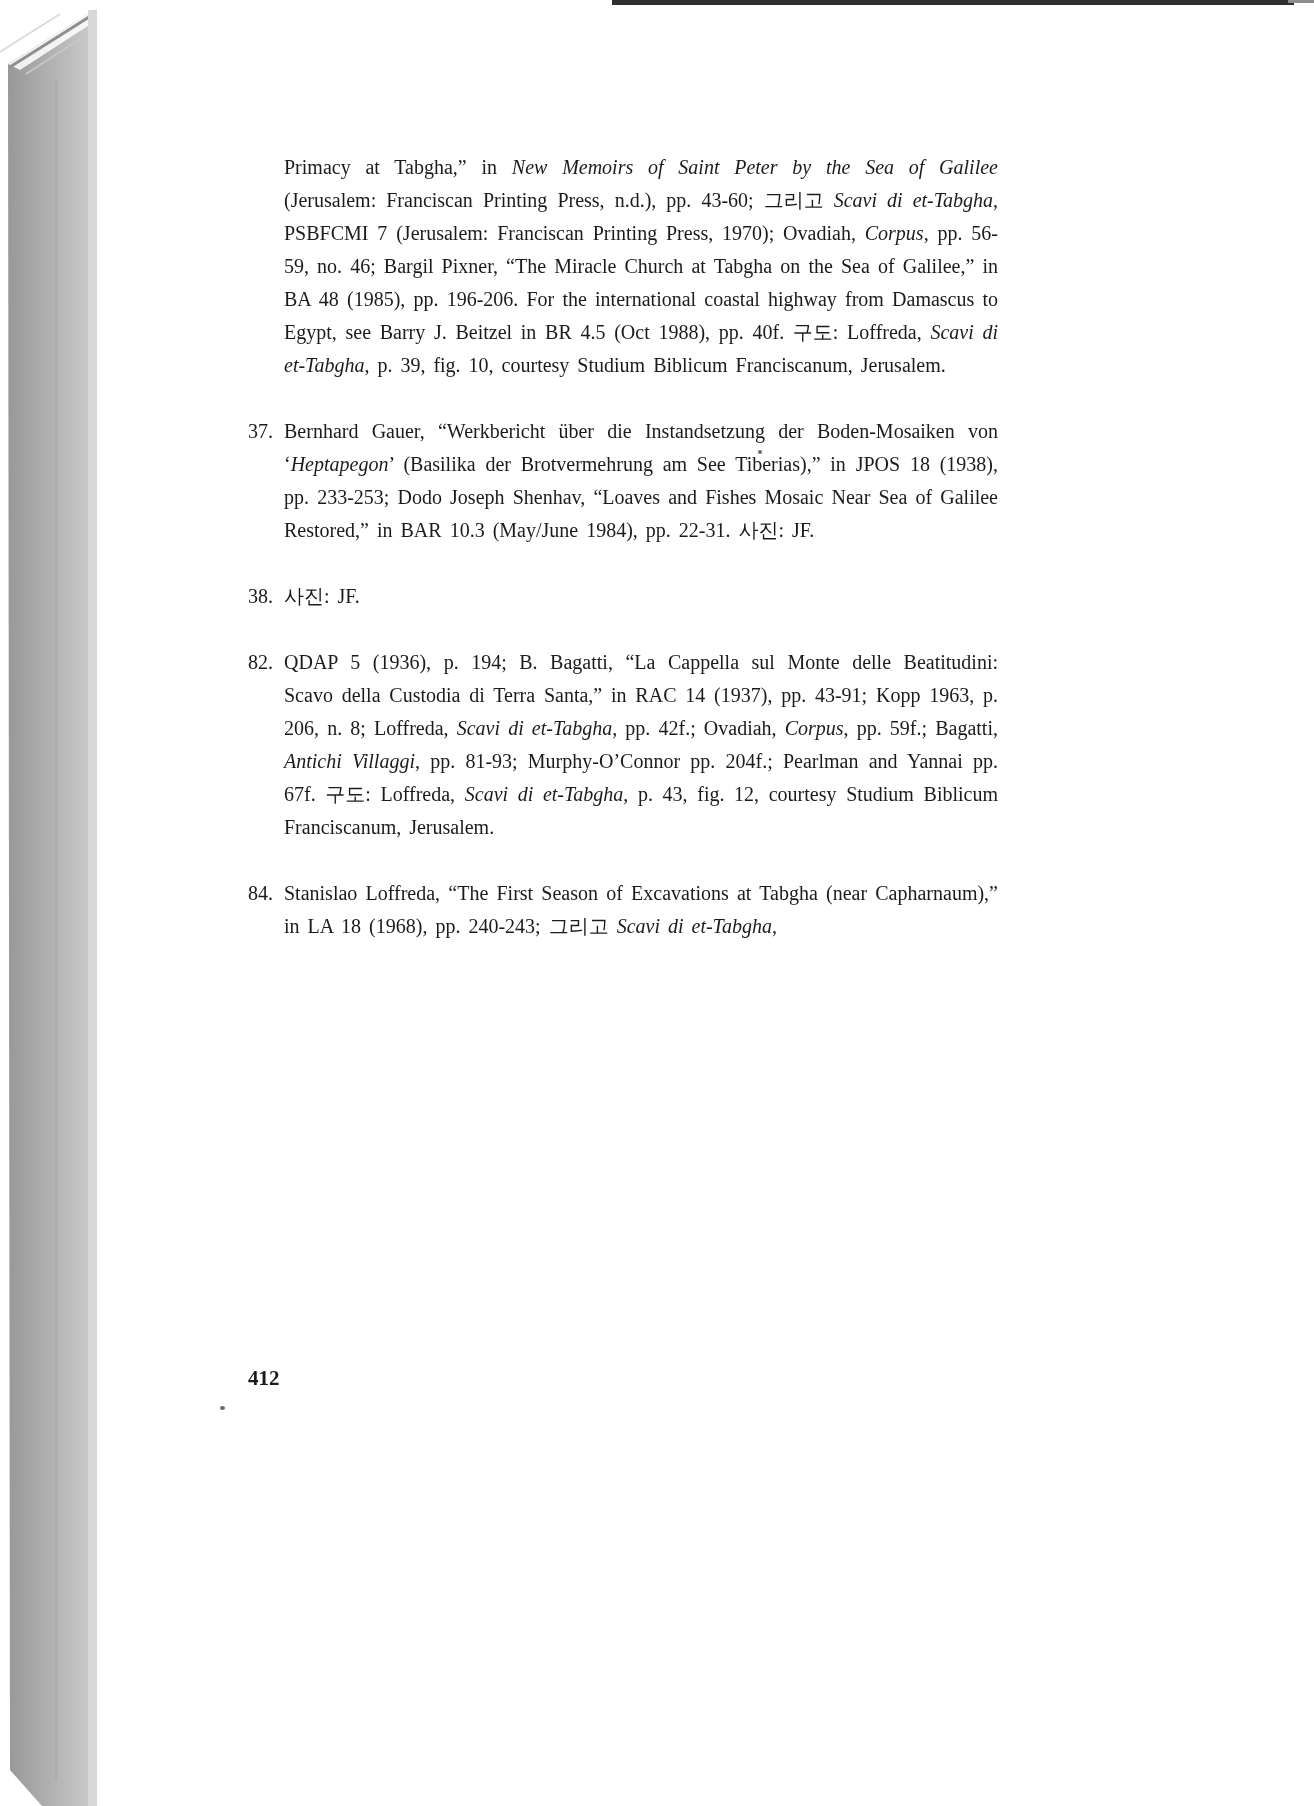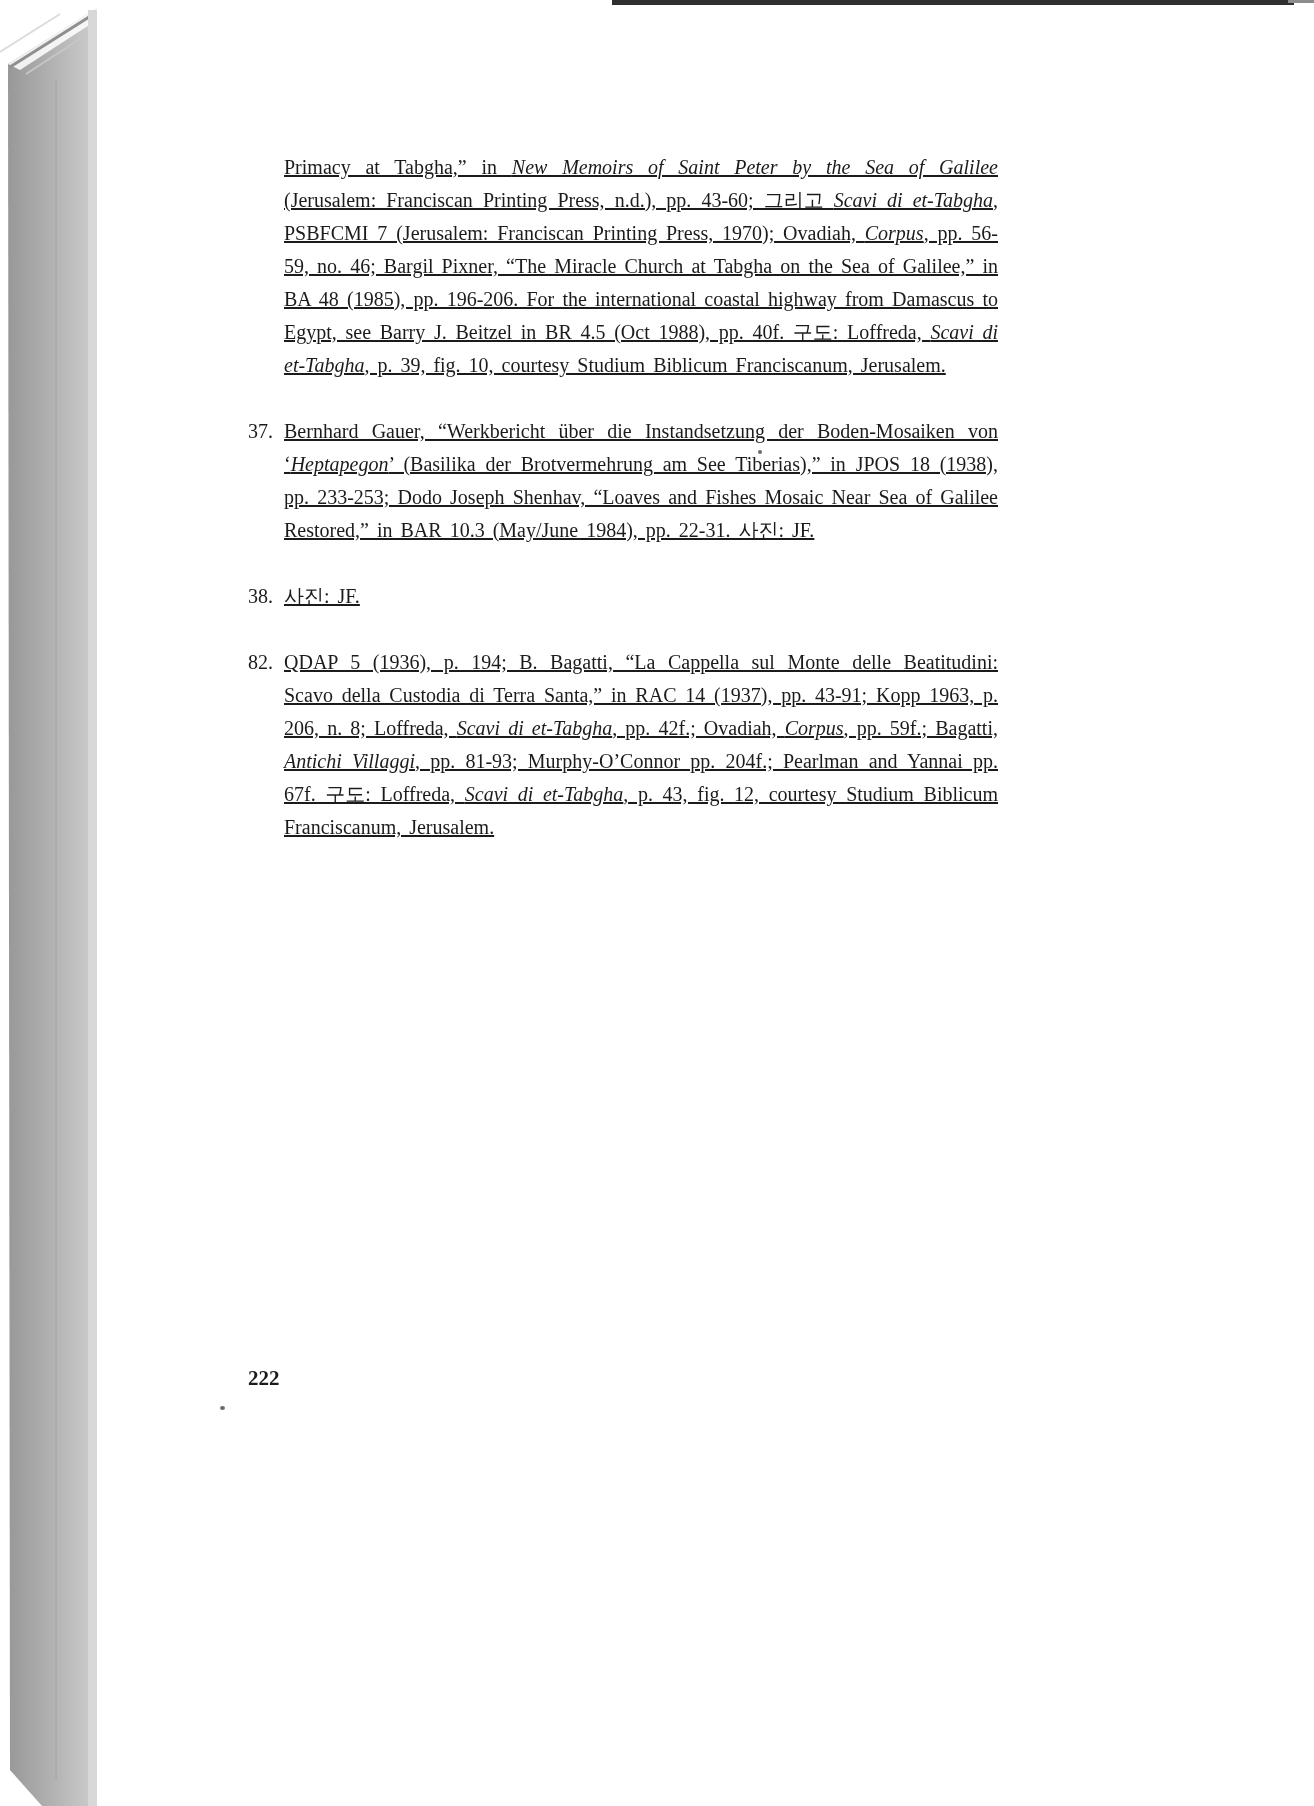--- a/index.html
+++ b/index.html
@@ -26,21 +26,20 @@
     z-index: 1;
   }
   .text-area {
     position: absolute;
     left: 248px; top: 151px;
     width: 750px;
     z-index: 2;
     font-size: 20px;
     line-height: 33px;
     word-spacing: 3px;
-    text-decoration: underline;
   }
   .note {
     text-align: justify;
     padding-left: 36px;
     margin-bottom: 33px;
   }
   .note.numbered {
     text-indent: -36px;
   }
   .note-num {
@@ -95,18 +94,19 @@
   <line x1="72" y1="60" x2="72" y2="1790" stroke="#c0c0c0" stroke-width="2" opacity="0.6"></line>
 </svg>
 
 <div class="page-surface"></div>
 
 <div class="text-area">
     <div class="note"><span>Primacy at Tabgha,” in </span><em>New Memoirs of Saint Peter by the Sea of Galilee</em><span> (Jerusalem: Franciscan Printing Press, n.d.), pp. 43-60; 그리고 </span><em>Scavi di et-Tabgha</em><span>, PSBFCMI 7 (Jerusalem: Franciscan Printing Press, 1970); Ovadiah, </span><em>Corpus</em><span>, pp. 56-59, no. 46; Bargil Pixner, “The Miracle Church at Tabgha on the Sea of Galilee,” in BA 48 (1985), pp. 196-206. For the international coastal highway from Damascus to Egypt, see Barry J. Beitzel in BR 4.5 (Oct 1988), pp. 40f. 구도: Loffreda, </span><em>Scavi di et-Tabgha</em><span>, p. 39, fig. 10, courtesy Studium Biblicum Franciscanum, Jerusalem.</span></div>
     <div class="note numbered"><span class="note-num">37.</span><span>Bernhard Gauer, “Werkbericht über die Instandsetzung der Boden-Mosaiken von ‘</span><em>Heptapegon</em><span>’ (Basilika der Brotvermehrung am See Tiberias),” in JPOS 18 (1938), pp. 233-253; Dodo Joseph Shenhav, “Loaves and Fishes Mosaic Near Sea of Galilee Restored,” in BAR 10.3 (May/June 1984), pp. 22-31. 사진: JF.</span></div>
     <div class="note numbered"><span class="note-num">38.</span><span>사진: JF.</span></div>
     <div class="note numbered"><span class="note-num">82.</span><span>QDAP 5 (1936), p. 194; B. Bagatti, “La Cappella sul Monte delle Beatitudini: Scavo della Custodia di Terra Santa,” in RAC 14 (1937), pp. 43-91; Kopp 1963, p. 206, n. 8; Loffreda, </span><em>Scavi di et-Tabgha</em><span>, pp. 42f.; Ovadiah, </span><em>Corpus</em><span>, pp. 59f.; Bagatti, </span><em>Antichi Villaggi</em><span>, pp. 81-93; Murphy-O’Connor pp. 204f.; Pearlman and Yannai pp. 67f. 구도: Loffreda, </span><em>Scavi di et-Tabgha</em><span>, p. 43, fig. 12, courtesy Studium Biblicum Franciscanum, Jerusalem.</span></div>
+    <div class="note numbered"><span class="note-num">84.</span><span>Stanislao Loffreda, “The First Season of Excavations at Tabgha (near Capharnaum),” in LA 18 (1968), pp. 240-243; 그리고 </span><em>Scavi di et-Tabgha</em><span>,</span></div>
   </div>
 
-<div class="page-num">222</div>
+<div class="page-num">412</div>
 
 <div class="speck speck-1"></div>
 <div class="speck speck-2"></div>
 
 </body></html>

